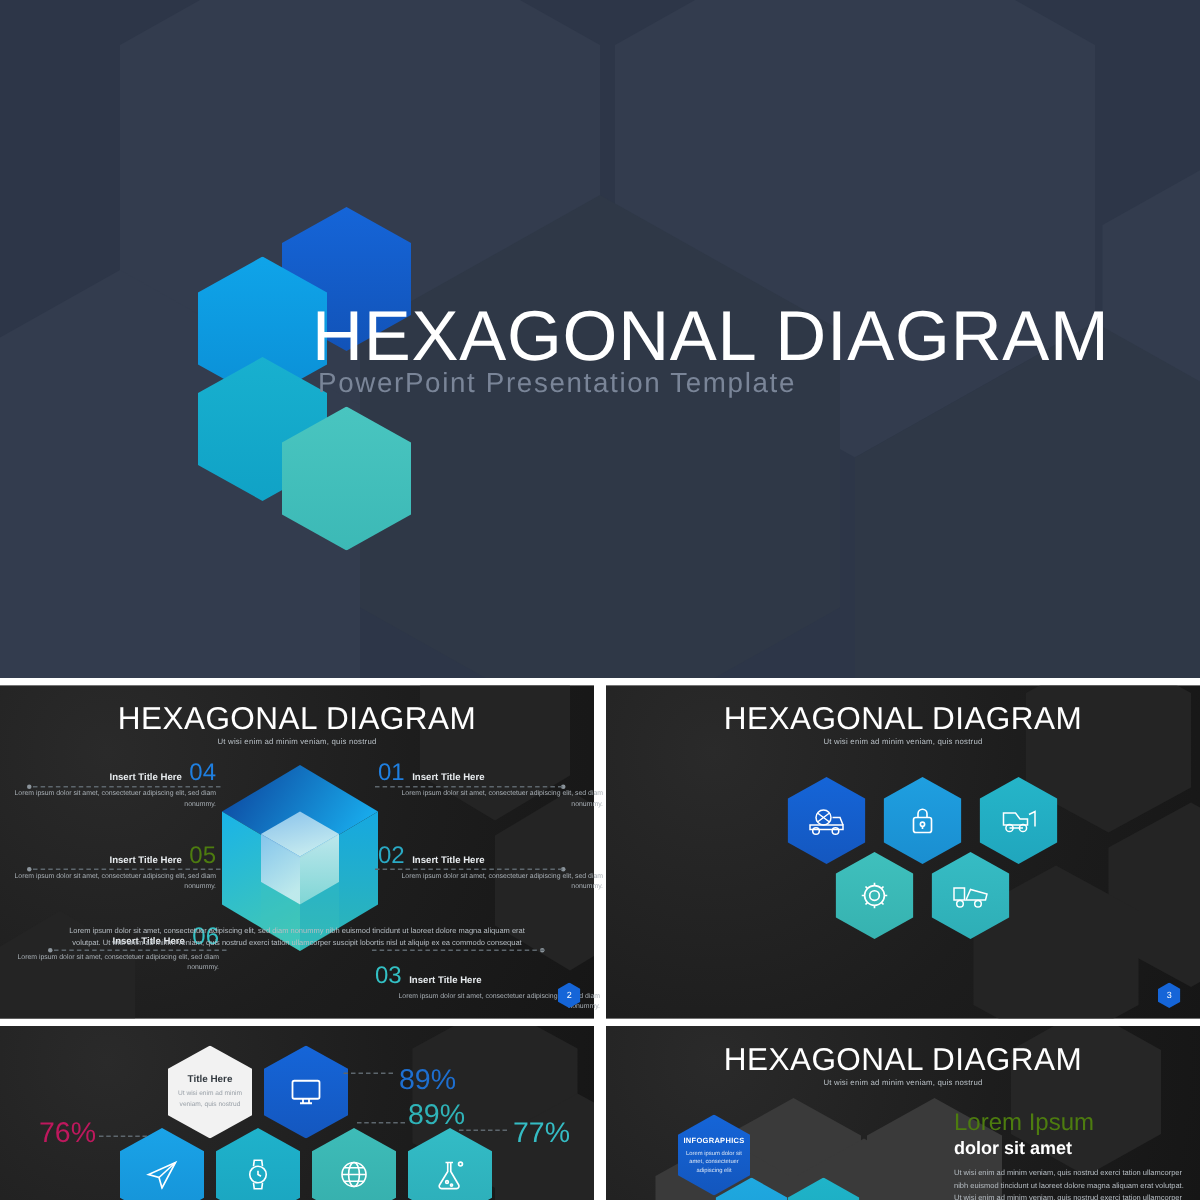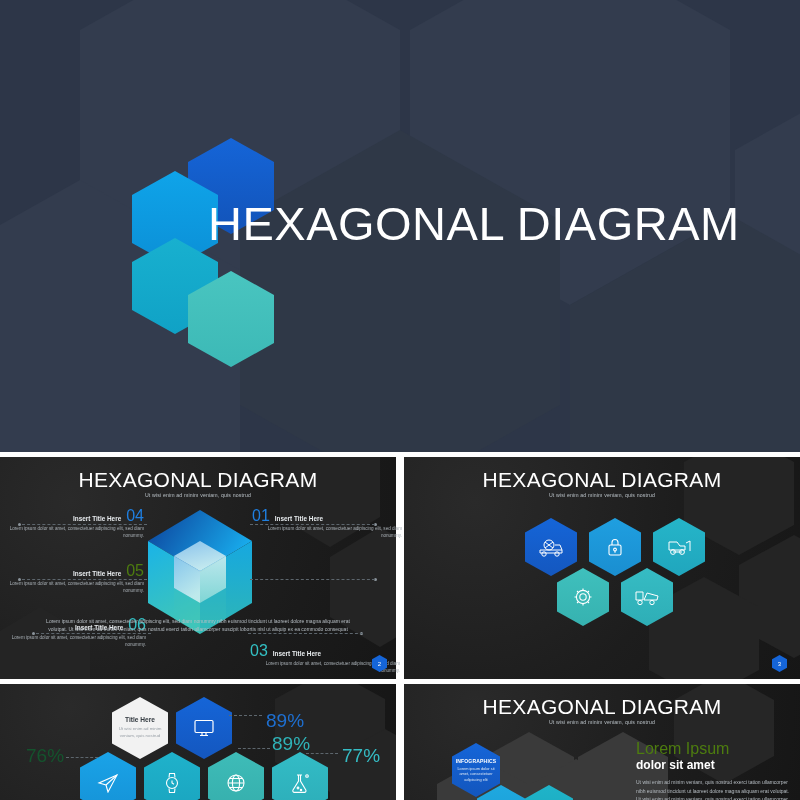--- a/index.html
+++ b/index.html
@@ -144,20 +144,21 @@
     </svg>
 
     <div class="hero-hexes">
       <div class="hero-hex hh1"></div>
       <div class="hero-hex hh2"></div>
       <div class="hero-hex hh3"></div>
       <div class="hero-hex hh4"></div>
     </div>
 
     <div class="hero-title">HEXAGONAL DIAGRAM</div>
+    <div class="hero-sub">PowerPoint Presentation Template</div>
   </div>
 
   <div class="slide s2">
     <div class="dark-bg"></div>
     <svg width="396" height="222" style="position:absolute;left:0;top:0">
       <g fill="#242424">
         <polygon points="330,-30 380,0 380,60 330,90 280,60 280,0"></polygon>
         <polygon points="380,70 430,100 430,160 380,190 330,160 330,100"></polygon>
         <polygon points="40,150 90,180 90,240 40,270 -10,240 -10,180"></polygon>
       </g>
@@ -214,20 +215,27 @@
   <span class="dashdot" style="left:360px; top:632px;"></span>
   <span class="dashline" style="left:248px; top:633px; width:115px;"></span>
 
   <div class="s2item right" style="left:252px; top:508px;">
     <div class="row">
         <span class="num" style="color: rgb(31, 127, 224);">01</span>
         <span class="ttl">Insert Title Here</span>
       </div>
     <div class="desc">Lorem ipsum dolor sit amet, consectetuer adipiscing elit, sed diam nonummy.</div>
   </div>
+  <div class="s2item right" style="left:252px; top:563px;">
+    <div class="row">
+        <span class="num" style="color: rgb(42, 169, 196);">02</span>
+        <span class="ttl">Insert Title Here</span>
+      </div>
+    <div class="desc">Lorem ipsum dolor sit amet, consectetuer adipiscing elit, sed diam nonummy.</div>
+  </div>
   <div class="s2item right" style="left:250px; top:617px;">
     <div class="row">
         <span class="num" style="color: rgb(51, 192, 196); margin-top: 26px;">03</span>
         <span class="ttl">Insert Title Here</span>
       </div>
     <div class="desc">Lorem ipsum dolor sit amet, consectetuer adipiscing elit, sed diam nonummy.</div>
   </div>
 
   <div class="s2item left" style="left:-6px; top:508px;">
     <div class="row">
@@ -356,21 +364,21 @@
   </div>
   <div class="s4hex" style="left:272px; top:752px; background:linear-gradient(180deg,#33bcc6,#2cadb8);">
     <svg class="ico" width="22" height="22" viewBox="0 0 22 22" fill="none" stroke="#fff" stroke-width="1.1">
       <path d="M8 3h5M9.5 3v6L4 18a1.6 1.6 0 001.4 2.4h10A1.6 1.6 0 0016.8 18L11.5 9V3"></path>
       <circle cx="9" cy="16" r="0.9"></circle>
         <circle cx="12" cy="18" r="0.7"></circle>
         <circle cx="18" cy="4" r="1.3"></circle>
     </svg>
   </div>
 
-  <span class="s4pct" style="left: 26px; top: 745px; color: #14532d;">76%</span>
+  <span class="s4pct" style="left: 26px; top: 745px; color: #be185d;">76%</span>
   <span class="dashline" style="left:66px; top:757px; width:32px;"></span>
   <span class="s4pct" style="left: 266px; top: 710px; color: rgb(30, 111, 208);">89%</span>
   <span class="dashline" style="left:229px; top:715px; width:33px;"></span>
   <span class="s4pct" style="left: 272px; top: 733px; color: rgb(47, 179, 184);">89%</span>
   <span class="dashline" style="left:238px; top:748px; width:32px;"></span>
   <span class="s4pct" style="left: 342px; top: 745px; color: rgb(53, 188, 196);">77%</span>
   <span class="dashline" style="left:306px; top:753px; width:32px;"></span>
 
   <div class="slide s5">
     <div class="dark-bg"></div>

